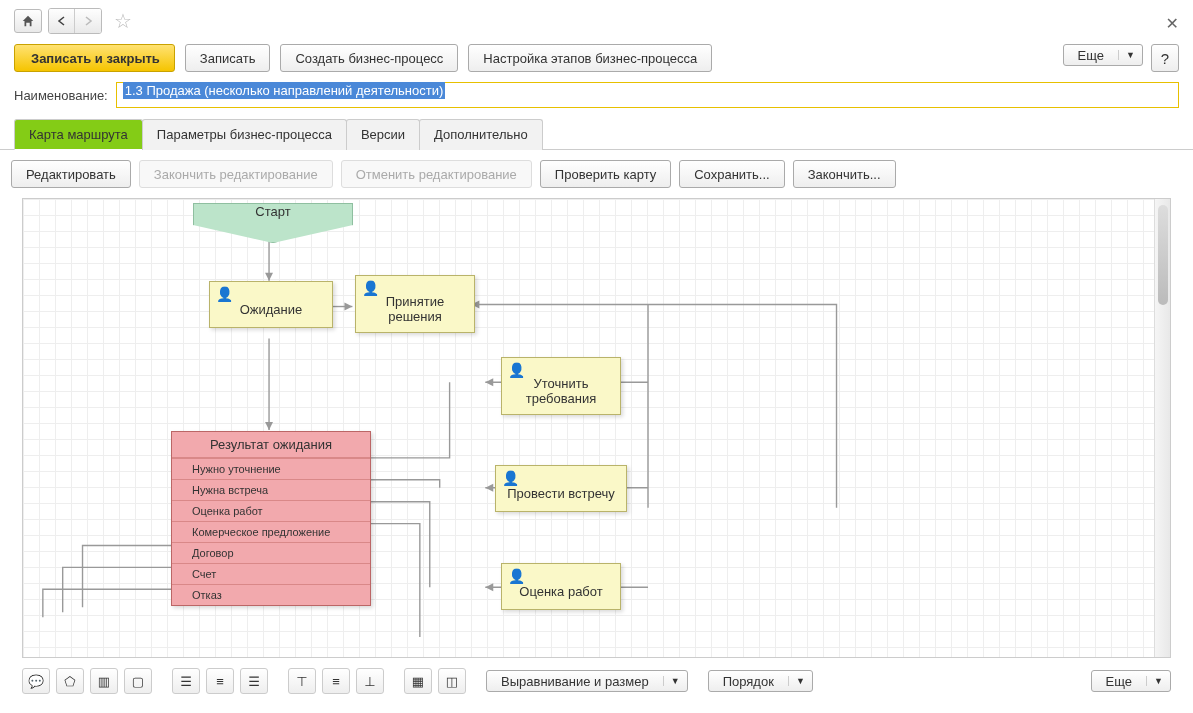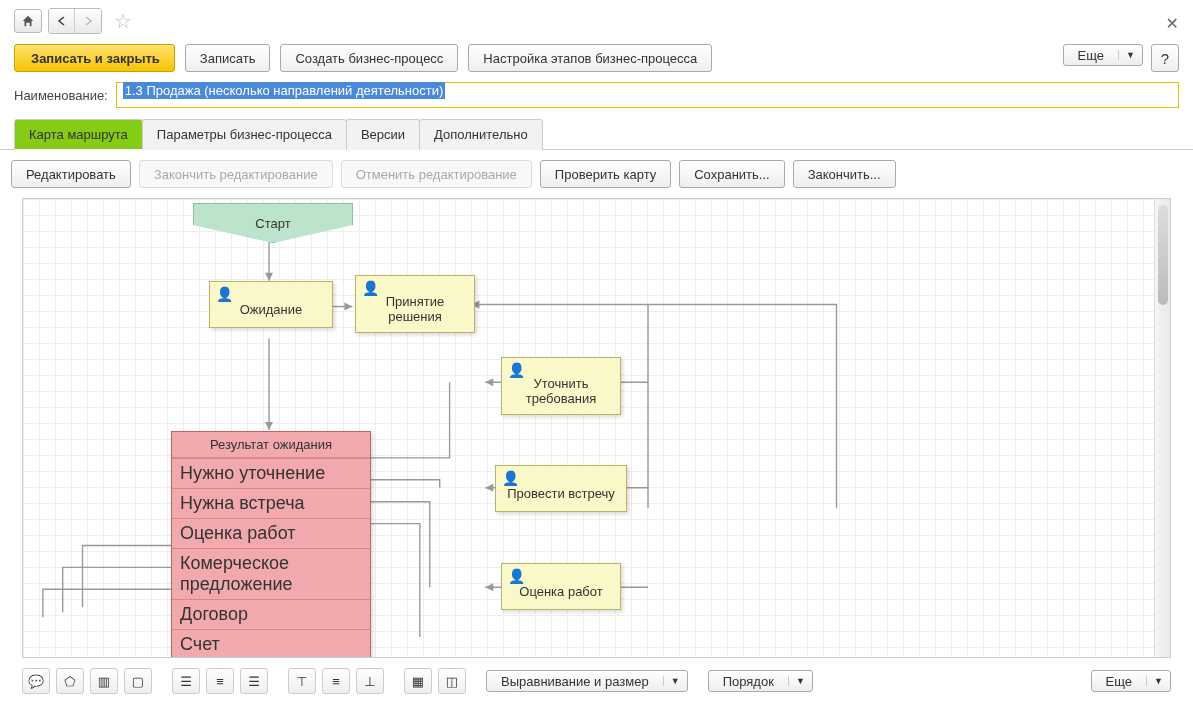--- a/index.html
+++ b/index.html
@@ -87,33 +87,33 @@
     position:absolute; border:1px solid #b9b36a; background:#faf8c8;
     text-align:center; font-size:13px;
     box-shadow: 2px 2px 4px rgba(0,0,0,0.15);
   }
   .node .user-icon {
     position:absolute; left:6px; top:4px; font-size:14px;
   }
   .node .body { padding:20px 10px 10px 10px; }
   .start-node {
     position:absolute; width:160px; height:40px; background:#bce4ca; border:1px solid #8fbfa0;
-    display:flex; align-items:center; justify-content:center;
+    display:flex; justify-content:center;
     clip-path: polygon(0 0, 100% 0, 100% 55%, 50% 100%, 0 55%);
     box-shadow: 2px 2px 4px rgba(0,0,0,0.12);
   }
   .switch-node {
     position:absolute; width:200px; border:1px solid #b66; background:#f2a9ad;
     box-shadow: 2px 2px 4px rgba(0,0,0,0.15);
   }
   .switch-node .sw-title {
     text-align:center; padding:5px; background:#f2a9ad; border-bottom:1px solid #d98888;
   }
   .switch-node .sw-row {
-    padding:4px 8px; border-top:1px solid #d98888; font-size:18px;
+    padding:4px 20px; border-top:1px solid #d98888; font-size:11px;
   }
   svg.connectors {
     position:absolute; left:0; top:0; width:100%; height:100%; pointer-events:none;
   }
   svg.connectors path { stroke:#999; stroke-width:1.4; fill:none;}
   svg.connectors polygon { fill:#999;}
   .bottom-toolbar {
     display:flex; align-items:center; gap:6px; padding:10px 22px;
   }
   .mini-icon {

